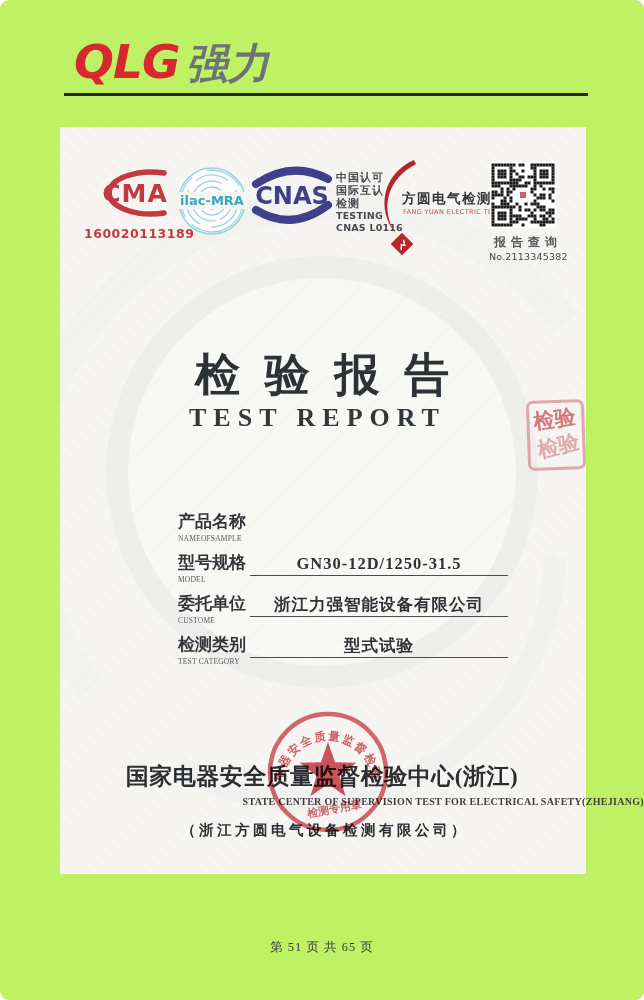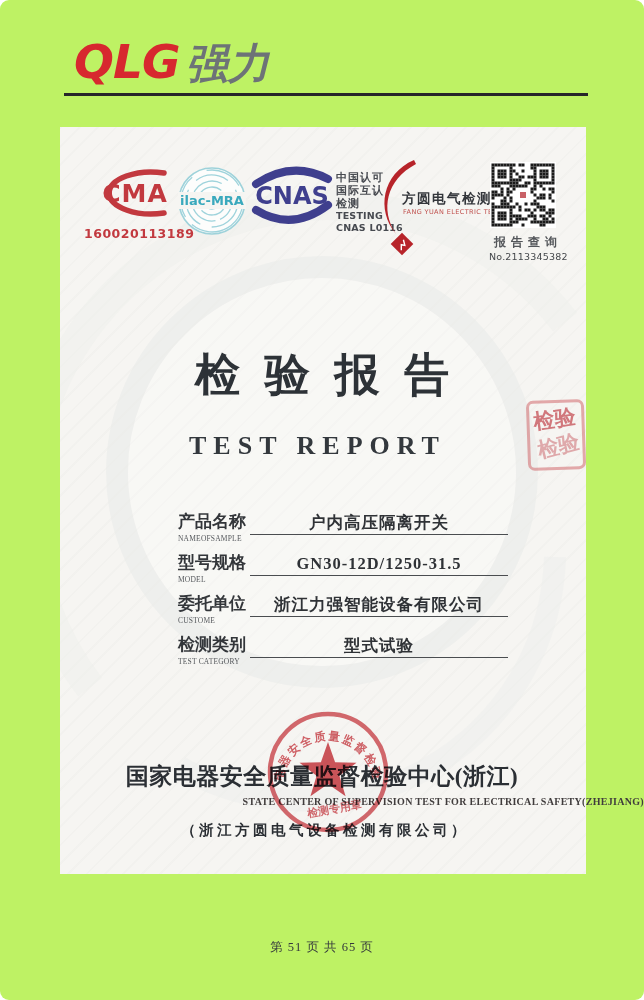--- a/index.html
+++ b/index.html
@@ -35,21 +35,21 @@
           font-size:6.5px;color:#c0504d;letter-spacing:0.4px;white-space:nowrap;}
   .qr-wrap{position:absolute;left:489px;top:162px;width:68px;text-align:center;}
   .qr-caption{margin-top:2px;font-size:12px;font-weight:700;color:#53565a;letter-spacing:5px;
               padding-left:5px;white-space:nowrap;}
   .qr-number{font-family:"DejaVu Sans",sans-serif;font-size:9.5px;color:#45484c;letter-spacing:0.2px;}
 
   
   .title-zh{position:absolute;left:0;right:0;top:345px;text-align:center;
             font-size:45px;font-weight:700;color:#2d3237;letter-spacing:0.55em;padding-left:0.55em;}
   .title-en{position:absolute;left:0;right:16px;top:403px;text-align:center;
-            font-size:26px;font-weight:600;color:#33383d;letter-spacing:7px;padding-left:7px;margin-top:28px;}
+            font-size:26px;font-weight:600;color:#33383d;letter-spacing:7px;padding-left:7px;}
 
   
   .side-stamp{position:absolute;left:527px;top:400px;width:52px;height:64px;
               border:3px solid rgba(205,92,96,0.5);border-radius:7px;transform:rotate(-2deg);}
   .side-stamp .s1,.side-stamp .s2{position:absolute;font-size:21px;font-weight:700;white-space:nowrap;}
   .side-stamp .s1{top:2px;left:4px;color:rgba(196,78,84,0.75);transform:rotate(-6deg);}
   .side-stamp .s2{top:29px;left:7px;color:rgba(196,78,84,0.45);transform:rotate(-12deg);}
 
   
   .field-row{position:absolute;left:178px;width:330px;display:flex;align-items:flex-start;}
@@ -381,23 +381,20 @@
   <div class="side-stamp">
     <span class="s1">检验</span>
     <span class="s2">检验</span>
   </div>
 
   <div class="field-row" style="top:512px">
     <div class="field-label-wrap">
       <div class="field-label">产品名称</div>
       <div class="field-sublabel">NAMEOFSAMPLE</div>
     </div>
-    <div class="field-line">
-      <span class="field-value">户内高压隔离开关</span>
-    </div>
   </div>
   <div class="field-row" style="top:553px">
     <div class="field-label-wrap">
       <div class="field-label">型号规格</div>
       <div class="field-sublabel">MODEL</div>
     </div>
     <div class="field-line">
       <span class="field-value">GN30-12D/1250-31.5</span>
     </div>
   </div>

